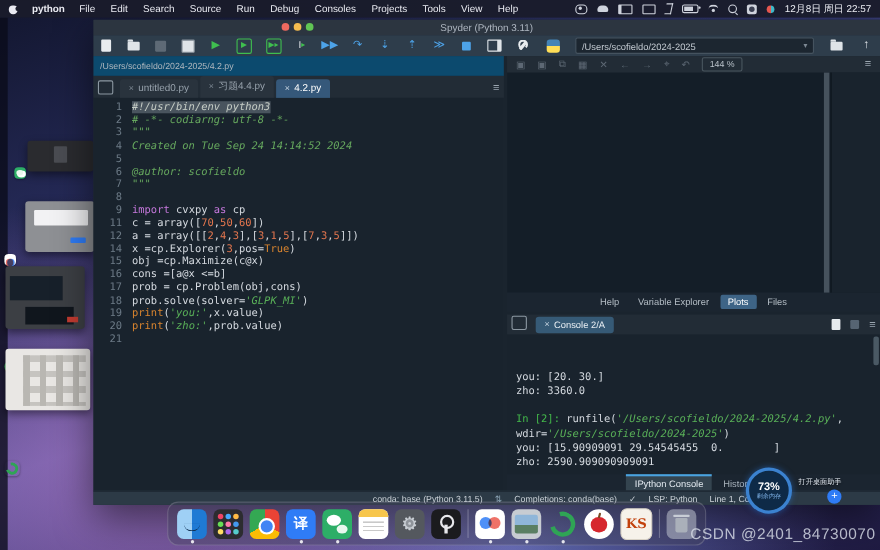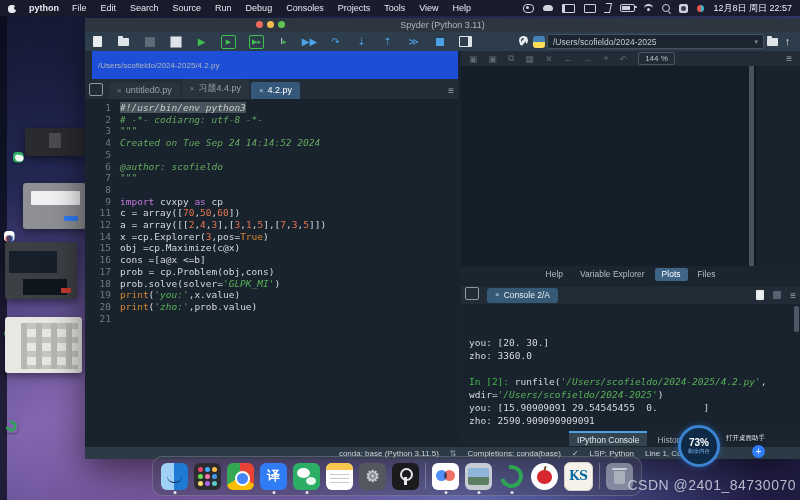--- a/index.html
+++ b/index.html
@@ -54,33 +54,33 @@
   .toolbar{height:19px;background:#2e3d4b;display:flex;align-items:center;padding:0 6px;gap:13px;flex:0 0 auto;}
   .ti{width:13px;height:12px;display:inline-flex;align-items:center;justify-content:center;font-size:10px;line-height:1;}
   .i-file{width:9px;height:11px;background:#e8ecef;border-radius:1px;}
   .i-folder{width:11px;height:8px;background:#dfe4e8;border-radius:1px;position:relative;}
   .i-folder:before{content:"";position:absolute;top:-2px;left:0;width:5px;height:2px;background:#dfe4e8;border-radius:1px 1px 0 0;}
   .i-save{width:10px;height:10px;border-radius:1px;}
   .dis{opacity:.38;}
   .grn{color:#3fbf4f;} .blu{color:#4da3e8;} .wht{color:#dfe4e8;}
   .i-stop{width:8px;height:8px;background:#4da3e8;border-radius:1px;}
   .i-panel{width:11px;height:9px;border:1px solid #dfe4e8;border-right-width:4px;border-radius:1px;}
-  .tb-right{margin-left:auto;display:flex;align-items:center;gap:2px;}
+  .tb-right{margin-left:auto;display:flex;align-items:center;gap:14px;}
   .i-wrench{width:11px;height:11px;position:relative;}
   .i-wrench:before{content:"";position:absolute;left:4px;top:1px;width:3px;height:9px;background:#e8ecef;transform:rotate(40deg);border-radius:1px;}
   .i-wrench:after{content:"";position:absolute;left:1px;top:0;width:5px;height:5px;border:2px solid #e8ecef;border-radius:50%;border-bottom-color:transparent;}
   .i-python{width:12px;height:12px;border-radius:3px;background:linear-gradient(180deg,#4584b6 50%,#ffde57 50%);}
   .wd-combo{width:205px;height:13px;background:#1c2630;border:1px solid #45535f;border-radius:2px;
     color:#c3cad1;font-size:8.5px;display:flex;align-items:center;padding:0 5px;}
   .wd-combo .arr{margin-left:auto;color:#7d8994;font-size:7px;}
   .i-up{color:#dfe4e8;font-size:11px;}
   
   .main{flex:1;display:flex;min-height:0;}
   .left-col{width:373px;display:flex;flex-direction:column;border-right:3px solid #1a242e;min-width:0;}
-  .pathbar{height:12px;background:#1d4ed8;color:#aeb6bd;font-size:8px;display:flex;align-items:center;padding:8px 6px;flex:0 0 auto;margin-left:7px;}
+  .pathbar{height:12px;background:#0c4a6e;color:#aeb6bd;font-size:8px;display:flex;align-items:center;padding:3px 6px;flex:0 0 auto;}
   .tabbar{height:20px;background:#222c36;display:flex;align-items:flex-end;gap:2px;padding:0 4px;flex:0 0 auto;}
   .browse-ic{width:12px;height:11px;border:1px solid #8c98a2;border-radius:2px;margin:0 4px 3px 0;}
   .etab{display:flex;align-items:center;gap:4px;font-size:9px;color:#97a2ac;background:#29333d;
     padding:3px 8px 4px;border-radius:3px 3px 0 0;white-space:nowrap;}
   .etab .x{font-size:8px;color:#7d8893;}
   .etab.active{background:#35587a;color:#fff;}
   .etab.active .x{color:#c8d6e2;}
   .tab-menu{margin-left:auto;color:#9aa5af;font-size:10px;margin-bottom:3px;}
   .editor{flex:1;background:#19232d;overflow:hidden;font-family:"DejaVu Sans Mono",monospace;
     font-size:9.5px;line-height:11.7px;padding-top:3px;}
@@ -162,21 +162,21 @@
   .dk.venn:before{content:"";position:absolute;left:4px;top:7px;width:11px;height:11px;border-radius:50%;background:rgba(47,124,246,.85);}
   .dk.venn:after{content:"";position:absolute;right:4px;top:7px;width:11px;height:11px;border-radius:50%;background:rgba(234,67,53,.75);mix-blend-mode:multiply;}
   .dk.preview{background:#c7ccd2;}
   .dk.preview:before{content:"";position:absolute;left:3px;top:5px;right:3px;bottom:5px;border-radius:2px;
     background:linear-gradient(180deg,#8fb6d9 55%,#5a7f63 55%);}
   .dk.greenring{background:transparent;}
   .dk.greenring:before{content:"";position:absolute;inset:2px;border-radius:50%;border:4px solid #2fa455;border-left-color:transparent;transform:rotate(30deg);}
   .dk.redapple{background:#fff;border-radius:50%;}
   .dk.redapple:before{content:"";position:absolute;left:6px;top:7px;width:15px;height:14px;border-radius:48%;background:#d6272e;}
   .dk.redapple:after{content:"";position:absolute;left:13px;top:3px;width:2px;height:5px;background:#7a4a22;border-radius:1px;transform:rotate(15deg);}
-  .dk.ks{background:#f6f2ea;color:#0369a1;display:flex;align-items:center;justify-content:center;
+  .dk.ks{background:#f6f2ea;color:#c2410c;display:flex;align-items:center;justify-content:center;
     font-family:"DejaVu Serif",serif;font-weight:bold;font-size:12px;border:1px solid #d8d2c6;}
   .dk.trash{background:rgba(190,195,205,.55);}
   .dk.trash:before{content:"";position:absolute;left:8px;top:8px;width:11px;height:13px;background:#aab0ba;border-radius:1px 1px 2px 2px;}
   .dk.trash:after{content:"";position:absolute;left:6px;top:5px;width:15px;height:2px;background:#c8cdd6;border-radius:1px;}
   
   .watermark{position:absolute;right:4px;bottom:7px;font-size:14px;color:rgba(215,220,230,.82);z-index:55;letter-spacing:.5px;}
 </style>
 </head>
 <body>
 

